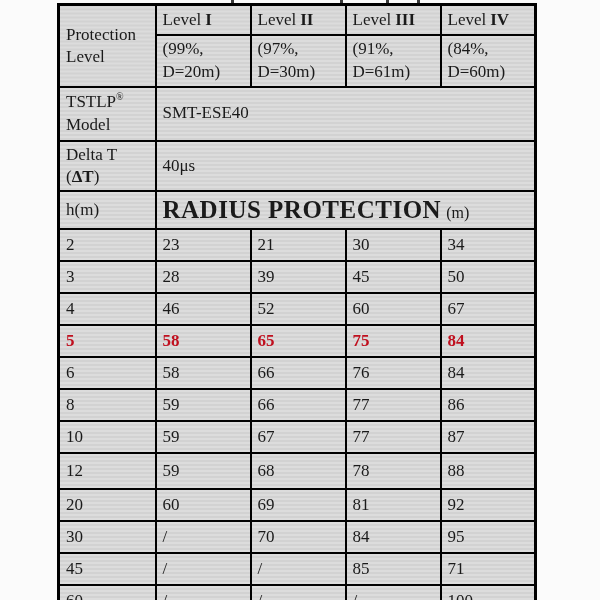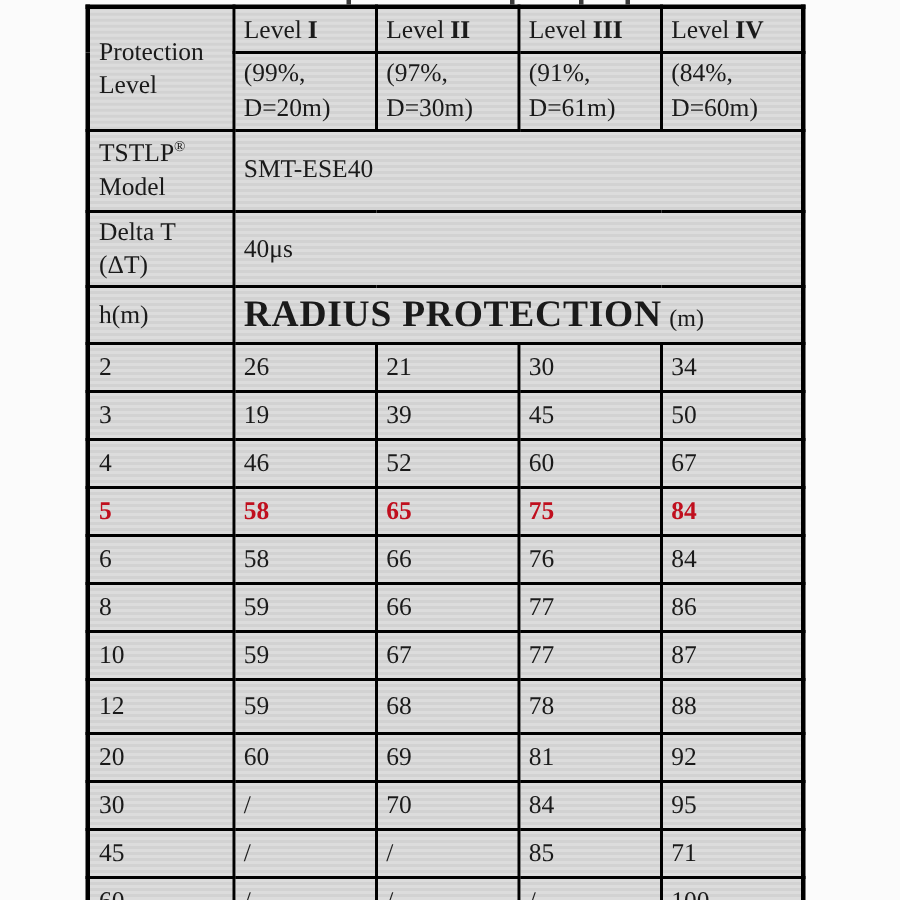--- a/index.html
+++ b/index.html
@@ -30,21 +30,21 @@
     vertical-align:middle;
     line-height:1.3;
     overflow:hidden;
     white-space:normal;
   }
   th.plabel{font-weight:bold;}
   .lvl-numeral{font-weight:bold;margin-left:4px;}
   td.detail{font-size:16px;vertical-align:middle;}
   td.detail .dline{display:block;}
   sup.reg{font-size:10px;vertical-align:super;line-height:0;}
-  .bold{font-weight:normal;}
+  .bold{font-weight:bold;}
   td.radius-cell{padding:1px 6px;}
   .radius-title{font-weight:bold;font-size:25px;letter-spacing:0.5px;}
   .radius-unit{font-size:16px;margin-left:5px;}
   tr.hl td{color:#c00f1e;font-weight:bold;}
 </style>
 </head>
 <body>
 
 <div class="stage">
 
@@ -100,28 +100,28 @@
       <td colspan="4">40μs</td>
     </tr>
 
     <tr style="height:34px">
       <td>h(m)</td>
       <td colspan="4" class="radius-cell"><span class="radius-title">RADIUS PROTECTION</span><span class="radius-unit">(m)</span></td>
     </tr>
 
     <tr style="height:32px">
           <td>2</td>
-          <td>26</td>
+          <td>23</td>
           <td>21</td>
           <td>30</td>
           <td>34</td>
         </tr>
     <tr style="height:32px">
           <td>3</td>
-          <td>19</td>
+          <td>28</td>
           <td>39</td>
           <td>45</td>
           <td>50</td>
         </tr>
     <tr style="height:32px">
           <td>4</td>
           <td>46</td>
           <td>52</td>
           <td>60</td>
           <td>67</td>

